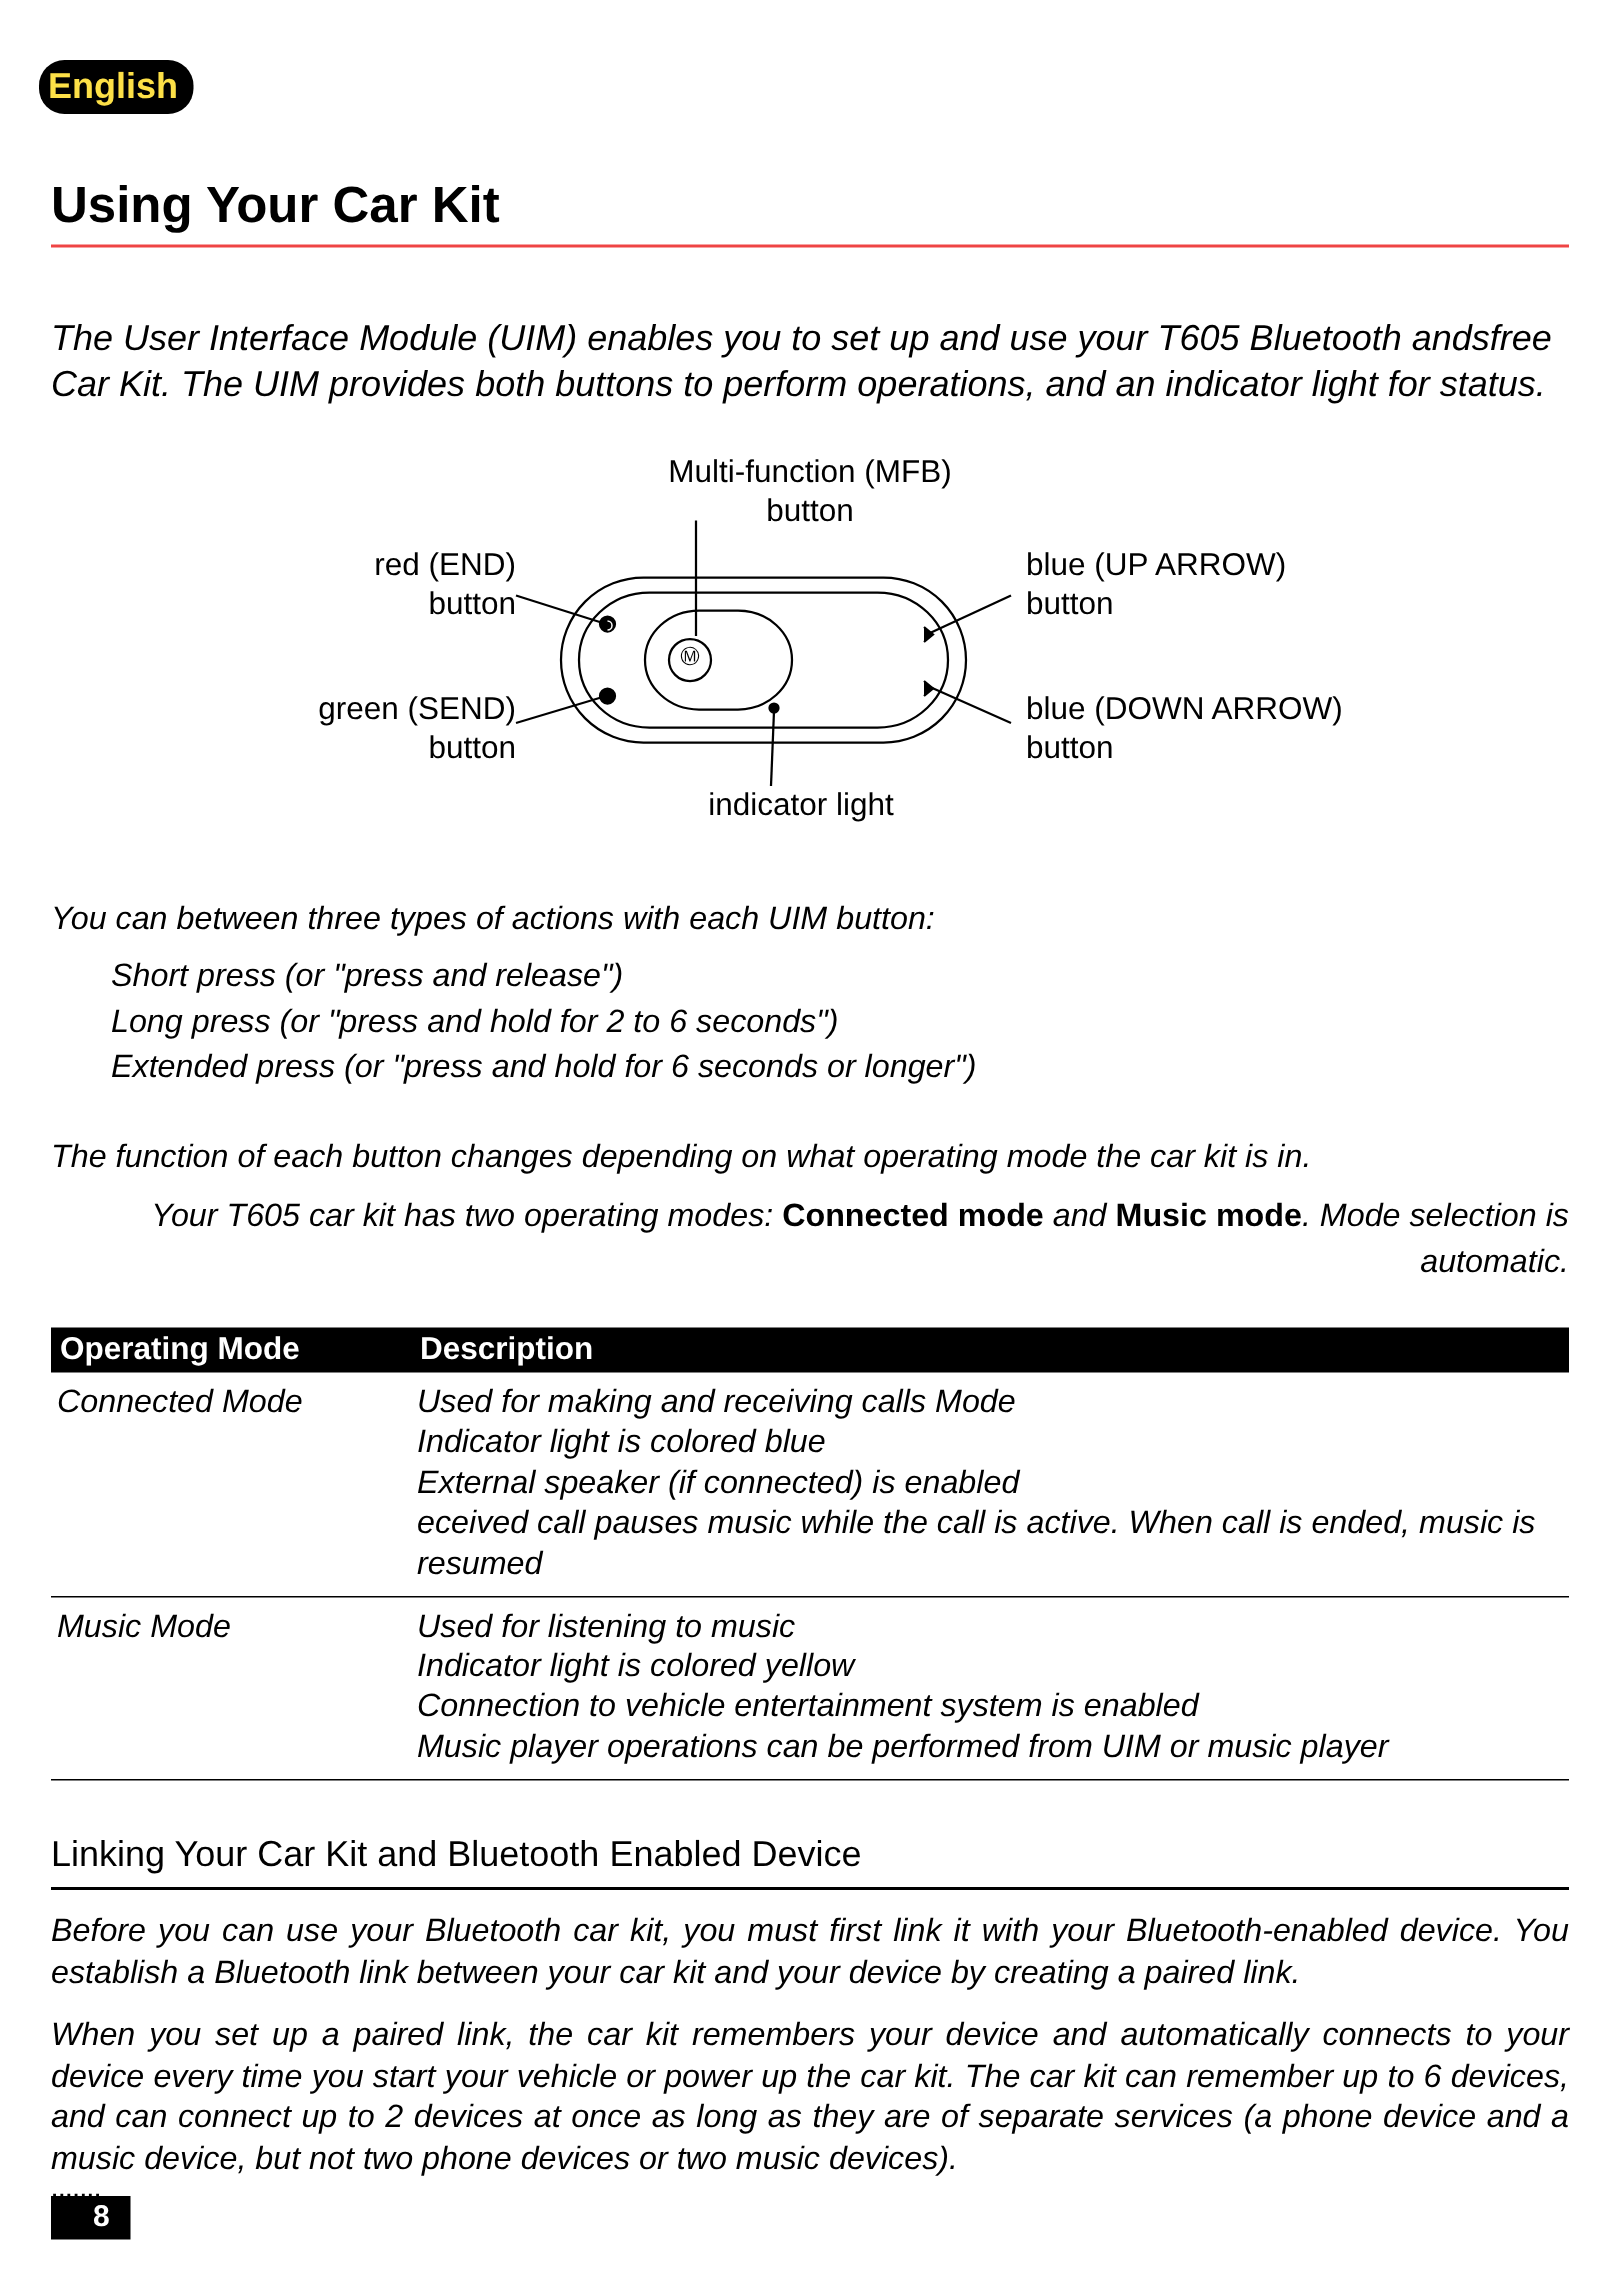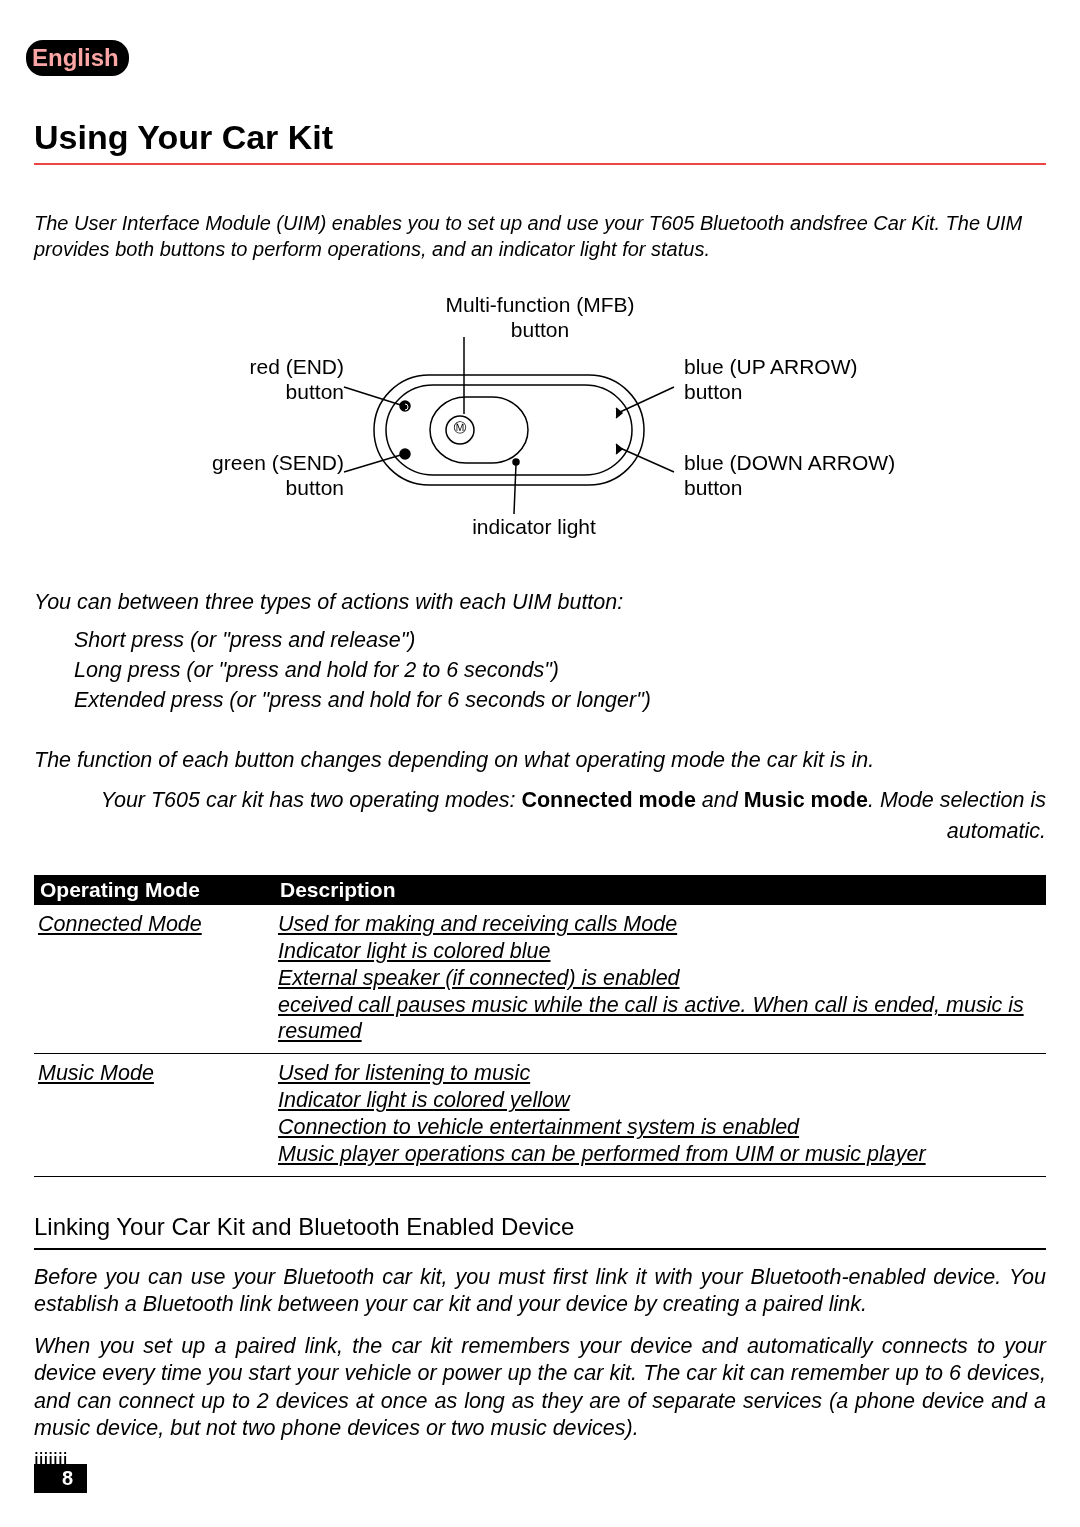--- a/index.html
+++ b/index.html
@@ -7,41 +7,41 @@
     width: 1080px;
     height: 1527px;
     background: #fff;
     font-family: "Helvetica Neue", Arial, sans-serif;
     color: #000;
     position: relative;
     padding: 40px 34px 0 34px;
   }
   .lang-tag {
     background: #000;
-    color: #fca5a5;
+    color: #fde047;
     display: inline-block;
     padding: 4px 10px 4px 6px;
     font-weight: bold;
     font-size: 24px;
     font-family: Arial, sans-serif;
     margin-left: -8px;
     border-radius: 17px;
   }
   h1.section {
     font-size: 34px;
     font-weight: bold;
     font-family: "Helvetica Neue Condensed", Arial, sans-serif;
     font-stretch: condensed;
     margin-top: 42px;
     border-bottom: 2px solid #ef4444;
     padding-bottom: 6px;
   }
   .body-text {
     font-style: italic;
-    font-size: 20px;
+    font-size: 24px;
     line-height: 1.28;
     margin-top: 46px;
     font-family: "Helvetica Neue", Arial, sans-serif;
   }
   .diagram-wrap {
     width: 100%;
     height: 270px;
     position: relative;
     margin-top: 30px;
   }
@@ -69,21 +69,20 @@
     font-size: 21.5px;
     margin-top: 30px;
     line-height: 1.45;
   }
   .mode-para .bold { font-style: normal; font-weight: bold; }
   table.modes {
     width: 100%;
     border-collapse: collapse;
     margin-top: 28px;
     font-size: 21.5px;
-    text-decoration: underline;
   }
   table.modes th {
     background: #000;
     color: #fff;
     font-weight: bold;
     font-family: Arial, sans-serif;
     font-stretch: condensed;
     text-align: left;
     padding: 3px 6px;
     font-size: 21px;

